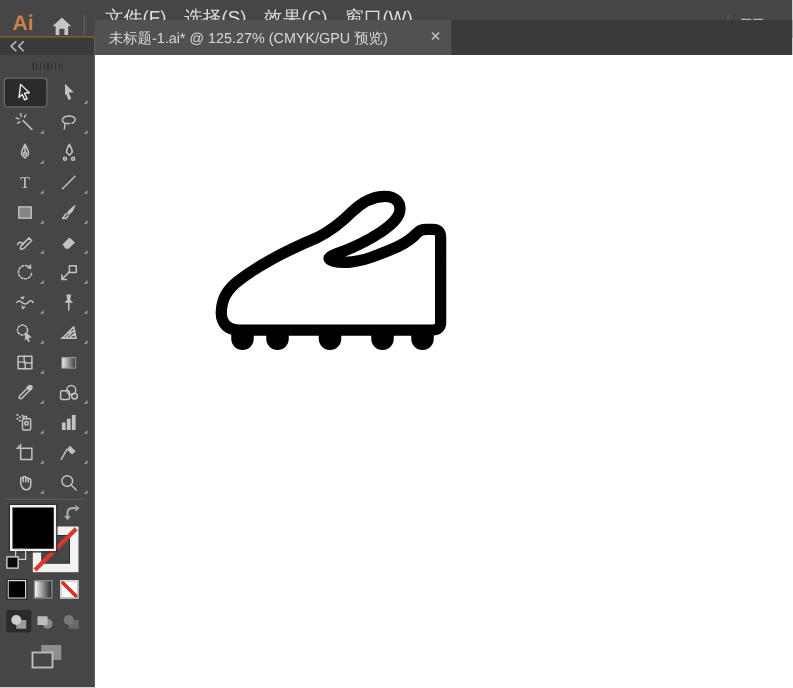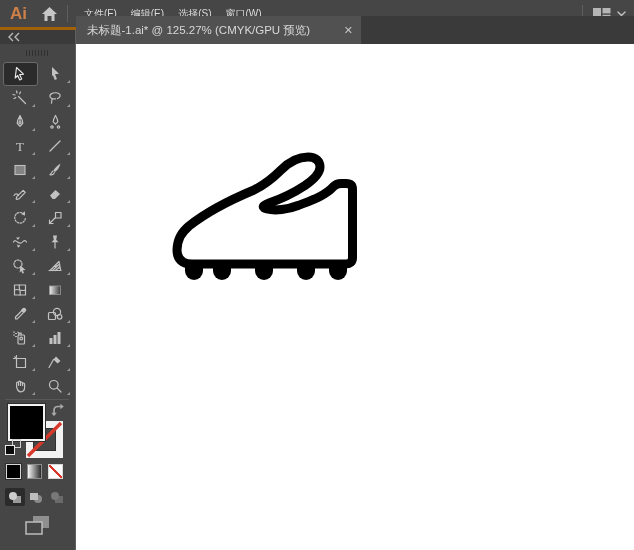--- a/index.html
+++ b/index.html
@@ -1,26 +1,26 @@
 <!DOCTYPE html>
 <html><head>
 <meta charset="utf-8">
 <style>
   html,body{margin:0;padding:0;}
   body{width:634px;height:550px;position:relative;background:#fff;
        font-family:"Liberation Sans","DejaVu Sans",sans-serif;overflow:hidden;
        -webkit-font-smoothing:antialiased;}
   
   .menubar{position:absolute;left:0;top:0;width:634px;height:30px;background:#464646;
-           border-bottom:3px solid #a16207;display:flex;align-items:center;box-sizing:border-box;}
+           border-bottom:1px solid #a16207;display:flex;align-items:flex-end;box-sizing:border-box;}
   .ai-logo{color:#cd8048;font-weight:bold;font-size:17px;margin-left:10px;letter-spacing:0;}
   .home-btn{margin-left:14px;display:flex;align-items:center;}
   .vdiv{width:1px;height:17px;background:#5e5e5e;margin:0 9px;}
   .menu-items{display:flex;align-items:center;}
-  .menu-item{color:#dedede;font-size:10px;padding:0 7px;height:30px;display:flex;align-items:center;cursor:default;}
+  .menu-item{color:#dedede;font-size:15px;padding:0 7px;height:30px;display:flex;align-items:center;cursor:default;}
   .mb-right{margin-left:auto;display:flex;align-items:center;padding-right:8px;}
   
   .tabbar{position:absolute;left:76px;top:16px;width:558px;height:28px;background:#3a3a3a;display:flex;}
   .doc-tab{width:285px;height:28px;background:#515151;display:flex;align-items:center;
            padding:0 8px 0 11px;box-sizing:border-box;}
   .doc-tab .title{color:#d8d8d8;font-size:11.5px;white-space:nowrap;overflow:hidden;flex:1;}
   .tab-close{color:#c4c4c4;font-size:11px;margin-left:6px;cursor:default;line-height:1;}
   
   .dock{position:absolute;left:0;top:30px;width:76px;height:520px;background:#464646;
         border-right:1px solid #5e5e5e;box-sizing:border-box;}
@@ -67,22 +67,22 @@
 <div class="menubar">
   <span class="ai-logo">Ai</span>
   <span class="home-btn">
     <svg width="17" height="16" viewBox="0 0 17 16">
       <path d="M8.5 1 L16 8 H13.5 V15 H10.5 V10 H6.5 V15 H3.5 V8 H1 Z" fill="#c6c6c6"></path>
     </svg>
   </span>
   <span class="vdiv"></span>
   <div class="menu-items">
     <span class="menu-item">文件(F)</span>
-    <span class="menu-item">编辑(E)</span>
     <span class="menu-item">选择(S)</span>
+    <span class="menu-item">效果(C)</span>
     <span class="menu-item">窗口(W)</span>
   </div>
   <div class="mb-right">
     <span class="vdiv"></span>
     <span style="display:flex;align-items:center;gap:5px;">
       <svg width="20" height="16" viewBox="0 0 20 16">
         <rect x="1" y="2" width="8" height="12" fill="#b5b5b5"></rect>
         <rect x="10.5" y="2" width="8" height="5.4" fill="#b5b5b5"></rect>
         <rect x="10.5" y="8.8" width="8" height="5.2" fill="#b5b5b5"></rect>
       </svg>

